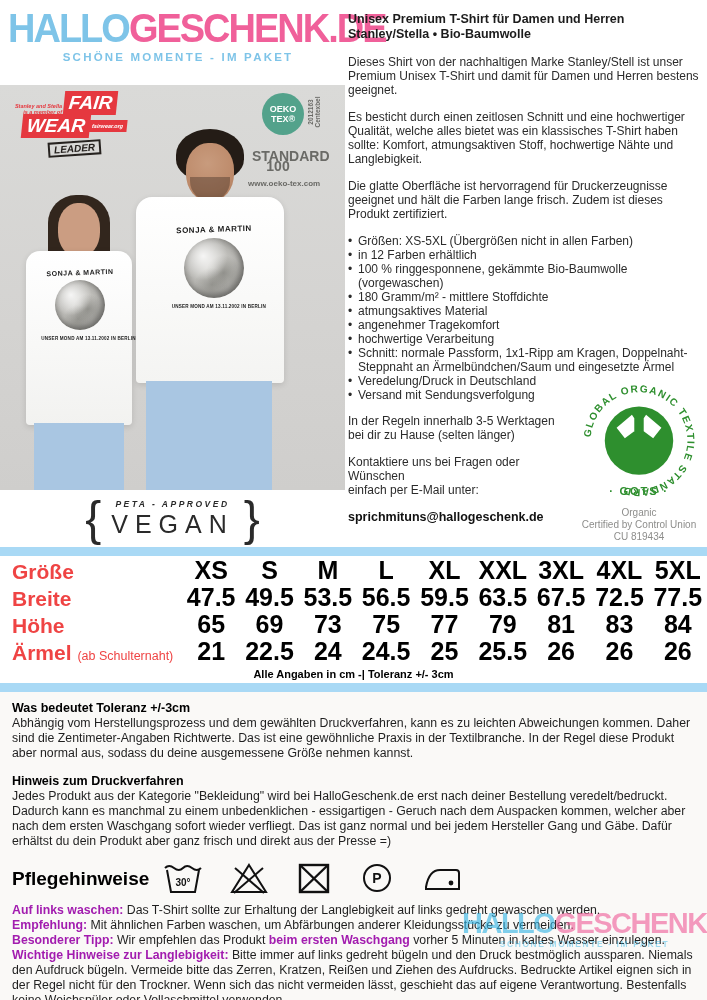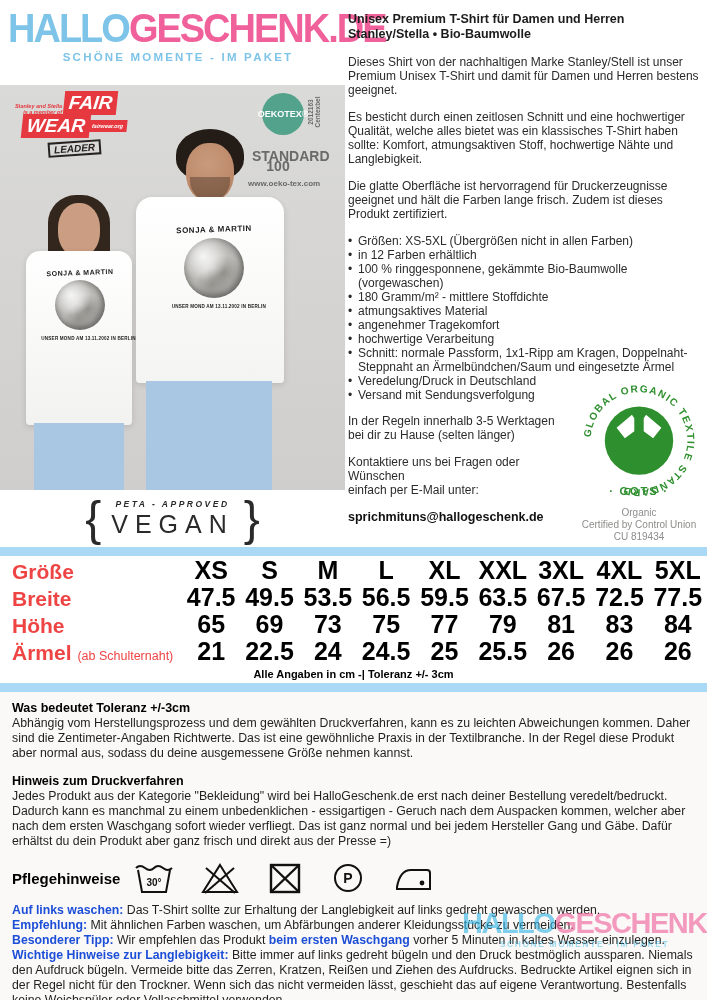--- a/index.html
+++ b/index.html
@@ -25,21 +25,21 @@
   .fw-fair{background:#e5383f;color:#fff;font-weight:bold;font-size:19px;line-height:22px;padding:1px 5px;transform:skewX(-6deg);}
   .fw-row2{display:flex;align-items:center;margin-top:-1px;margin-left:8px;}
   .fw-wear{background:#e5383f;color:#fff;font-weight:bold;font-size:19px;line-height:22px;padding:1px 5px;transform:skewX(-6deg);}
   .fw-org{background:#e5383f;color:#fff;font-size:5.5px;font-weight:bold;padding:3px 4px;transform:skewX(-6deg);margin-left:-2px;}
   .fw-leader{display:inline-block;margin:3px 0 0 34px;border:2px solid #26221f;color:#26221f;
              font-size:10px;font-weight:bold;padding:0 4px;transform:rotate(-4deg);font-style:italic;}
 
   
   .oeko{position:absolute;left:248px;top:8px;width:92px;color:#6a6a66;}
   .oeko-circle{width:42px;height:42px;border-radius:50%;background:#53a28b;color:#fff;
-               display:flex;flex-direction:row;align-items:center;justify-content:center;
+               display:flex;flex-direction:column;align-items:center;justify-content:center;
                font-size:9px;font-weight:bold;line-height:10px;margin-left:14px;}
   .oeko-standard{font-size:14px;font-weight:bold;line-height:10px;margin-top:16px;margin-left:4px;width:52px;text-align:center;}
   .oeko-cert{position:absolute;right:6px;top:12px;font-size:6.5px;font-weight:bold;line-height:7px;
              transform:rotate(-90deg);transform-origin:center;width:40px;text-align:center;}
   .oeko-site{font-size:8px;font-weight:bold;margin-top:8px;}
 
   
   .fig{position:absolute;}
   .hair-w{position:absolute;left:48px;top:110px;width:62px;height:150px;border-radius:28px;background:#32261d;}
   .face-w{position:absolute;left:58px;top:118px;width:42px;height:54px;border-radius:46%;
@@ -106,24 +106,24 @@
   .tsuffix{font-size:12.5px;font-weight:normal;}
   .tcell{flex:1;text-align:center;font-size:25px;font-weight:bold;color:#000;}
   .tfoot{margin-top:4px;text-align:center;font-size:11px;font-weight:bold;color:#000;}
 
   
   .bottom{position:absolute;left:0;top:692px;width:707px;height:308px;background:#faf9f7;
           padding:8px 10px 0 12px;box-sizing:border-box;font-size:12.3px;line-height:15px;color:#1f1f1f;}
   .bottom h2{margin:0;font-size:12.5px;font-weight:bold;color:#000;line-height:16px;}
   .bottom p{margin:0 0 12px 0;}
   .carebar{display:flex;align-items:center;margin:6px 0 8px 0;}
-  .care-label{font-size:15px;font-weight:bold;color:#000;margin-right:14px;}
+  .care-label{font-size:19px;font-weight:bold;color:#000;margin-right:14px;}
   .care-icons{display:flex;align-items:center;gap:26px;}
   .care-icons svg{display:block;}
-  .care-line b{color:#1d4ed8;}
+  .care-line b{color:#a21caf;}
 
   
   .watermark{position:absolute;left:462px;top:908px;width:245px;text-align:center;opacity:.62;pointer-events:none;}
   .wm-logo{font-size:29px;font-weight:bold;letter-spacing:-1.5px;white-space:nowrap;line-height:30px;}
   .wm-logo .blue{color:#35b5e5;} .wm-logo .pink{color:#f0609a;}
   .wm-tag{font-size:8.5px;font-weight:bold;letter-spacing:1.6px;color:#35b5e5;opacity:.75;margin-top:1px;}
 
   svg text{font-family:"Liberation Sans",sans-serif;}
 </style>
 </head>

